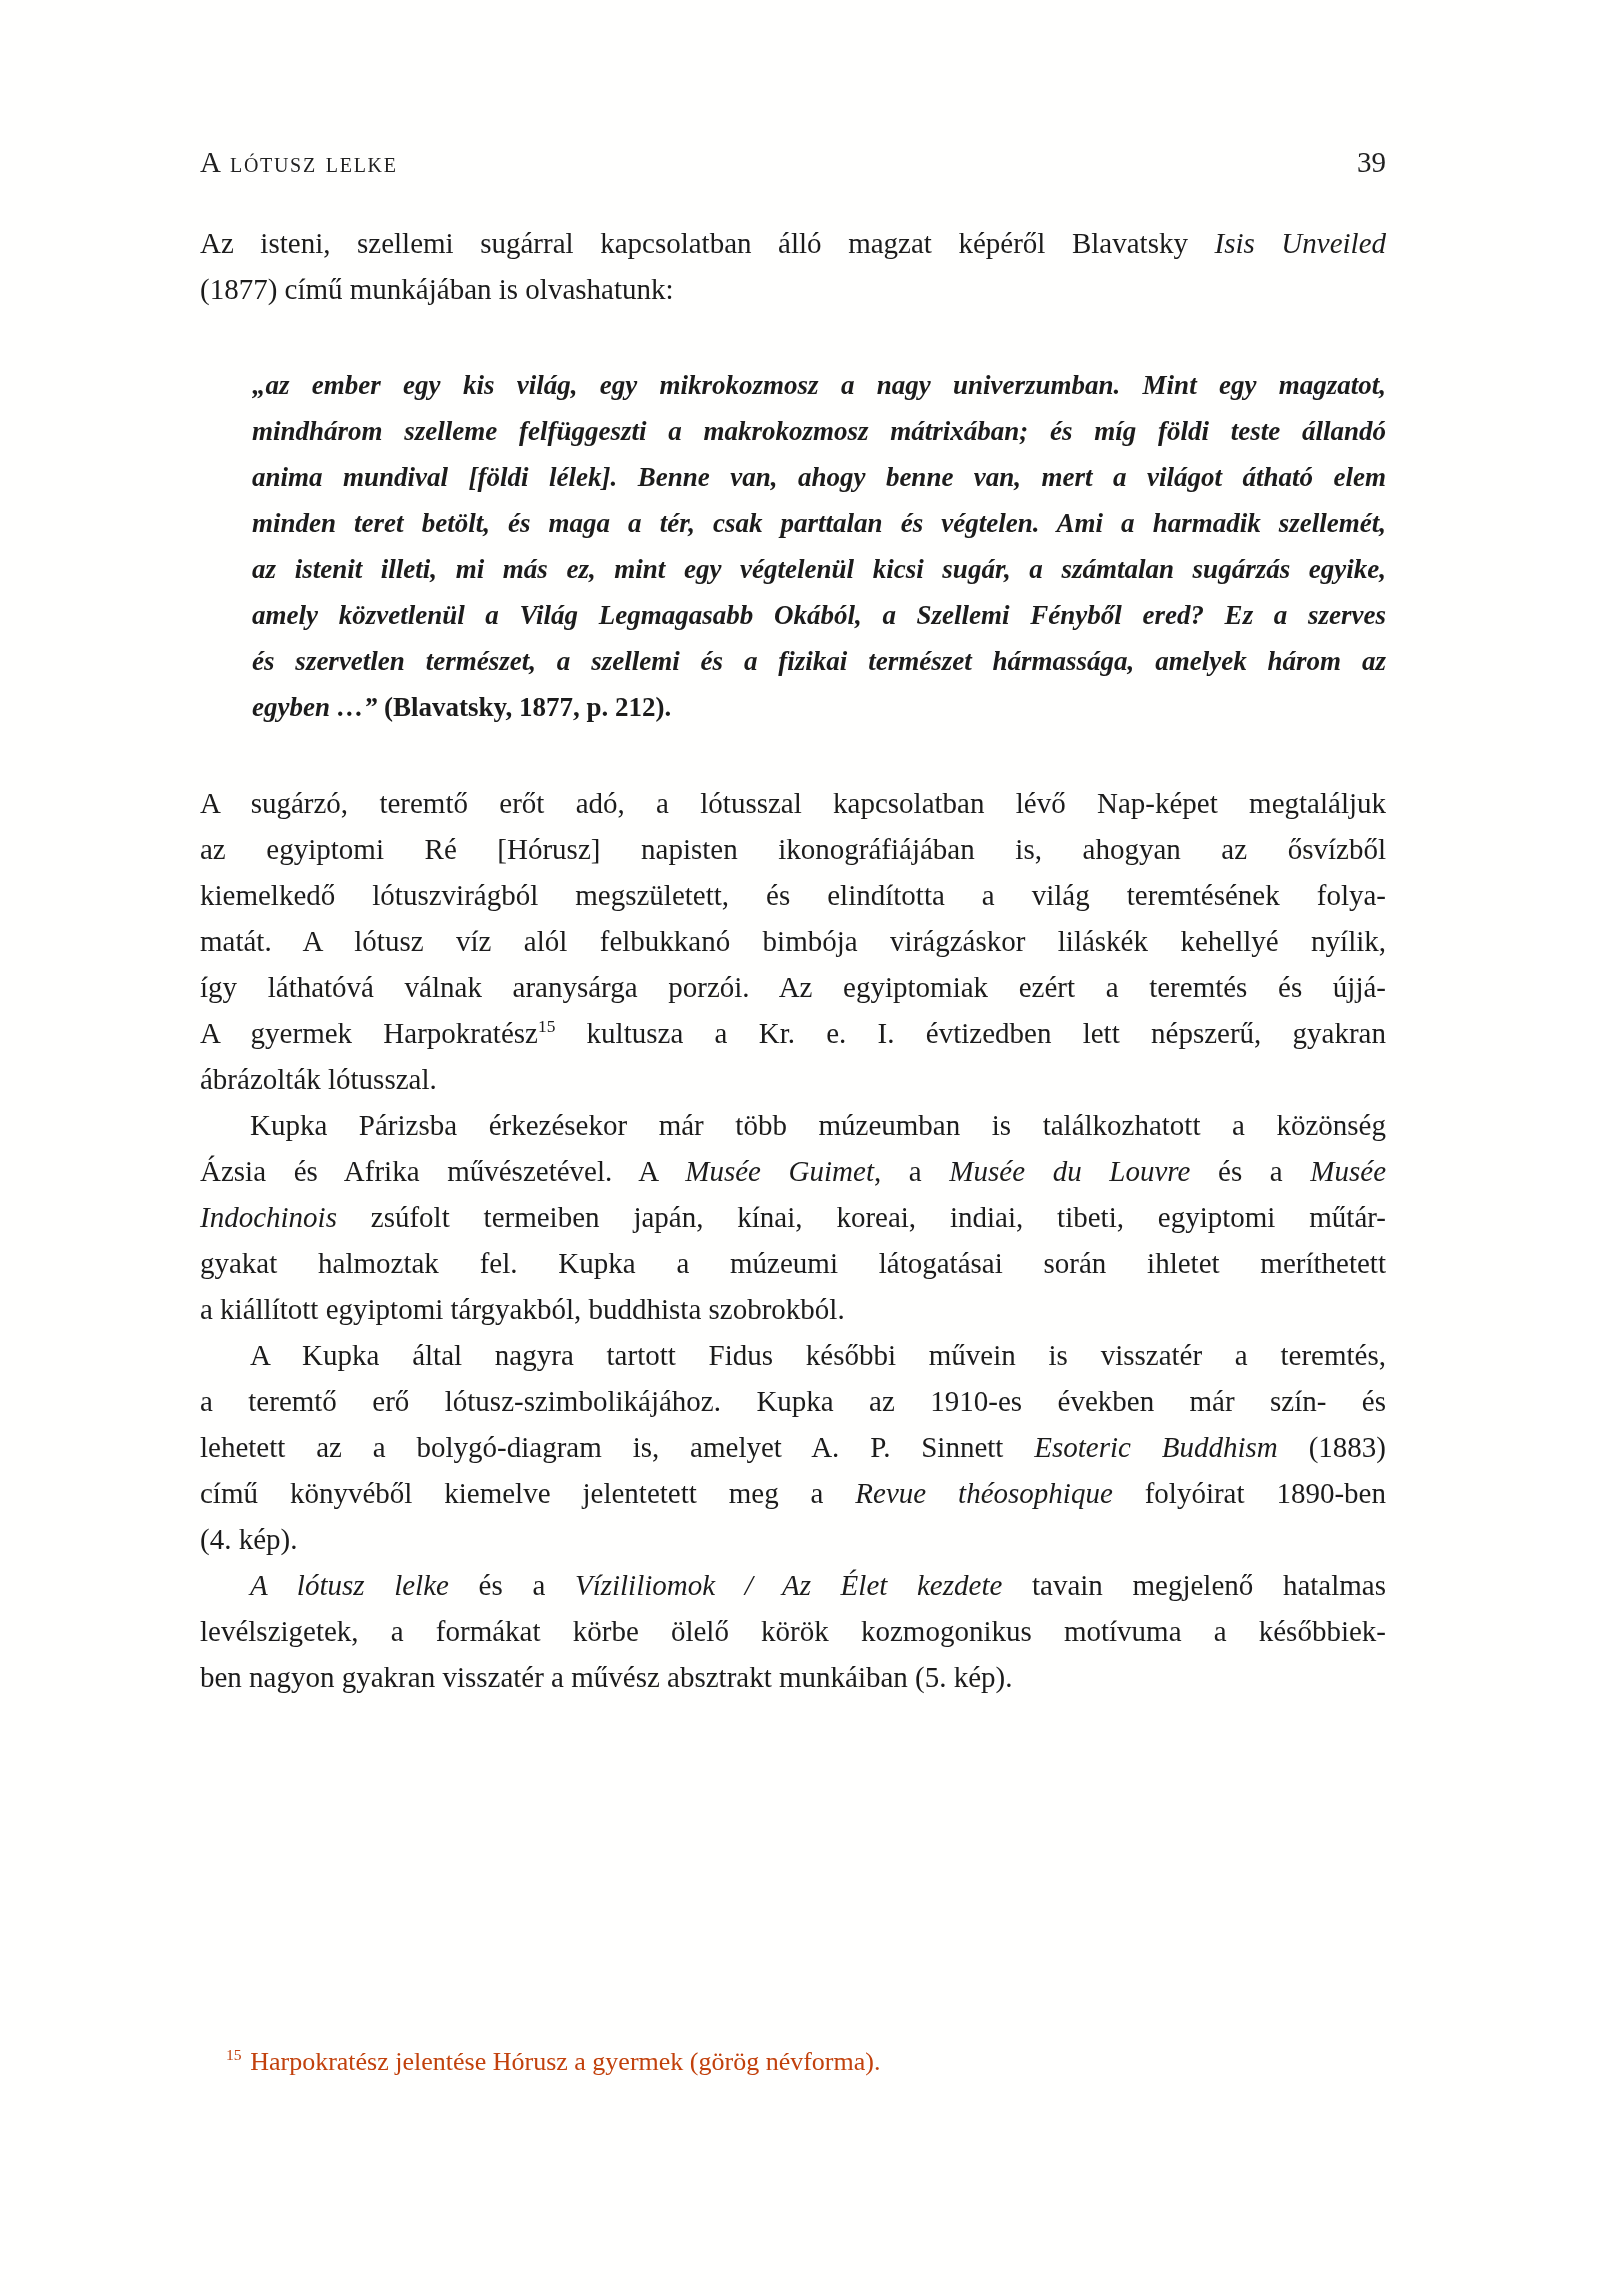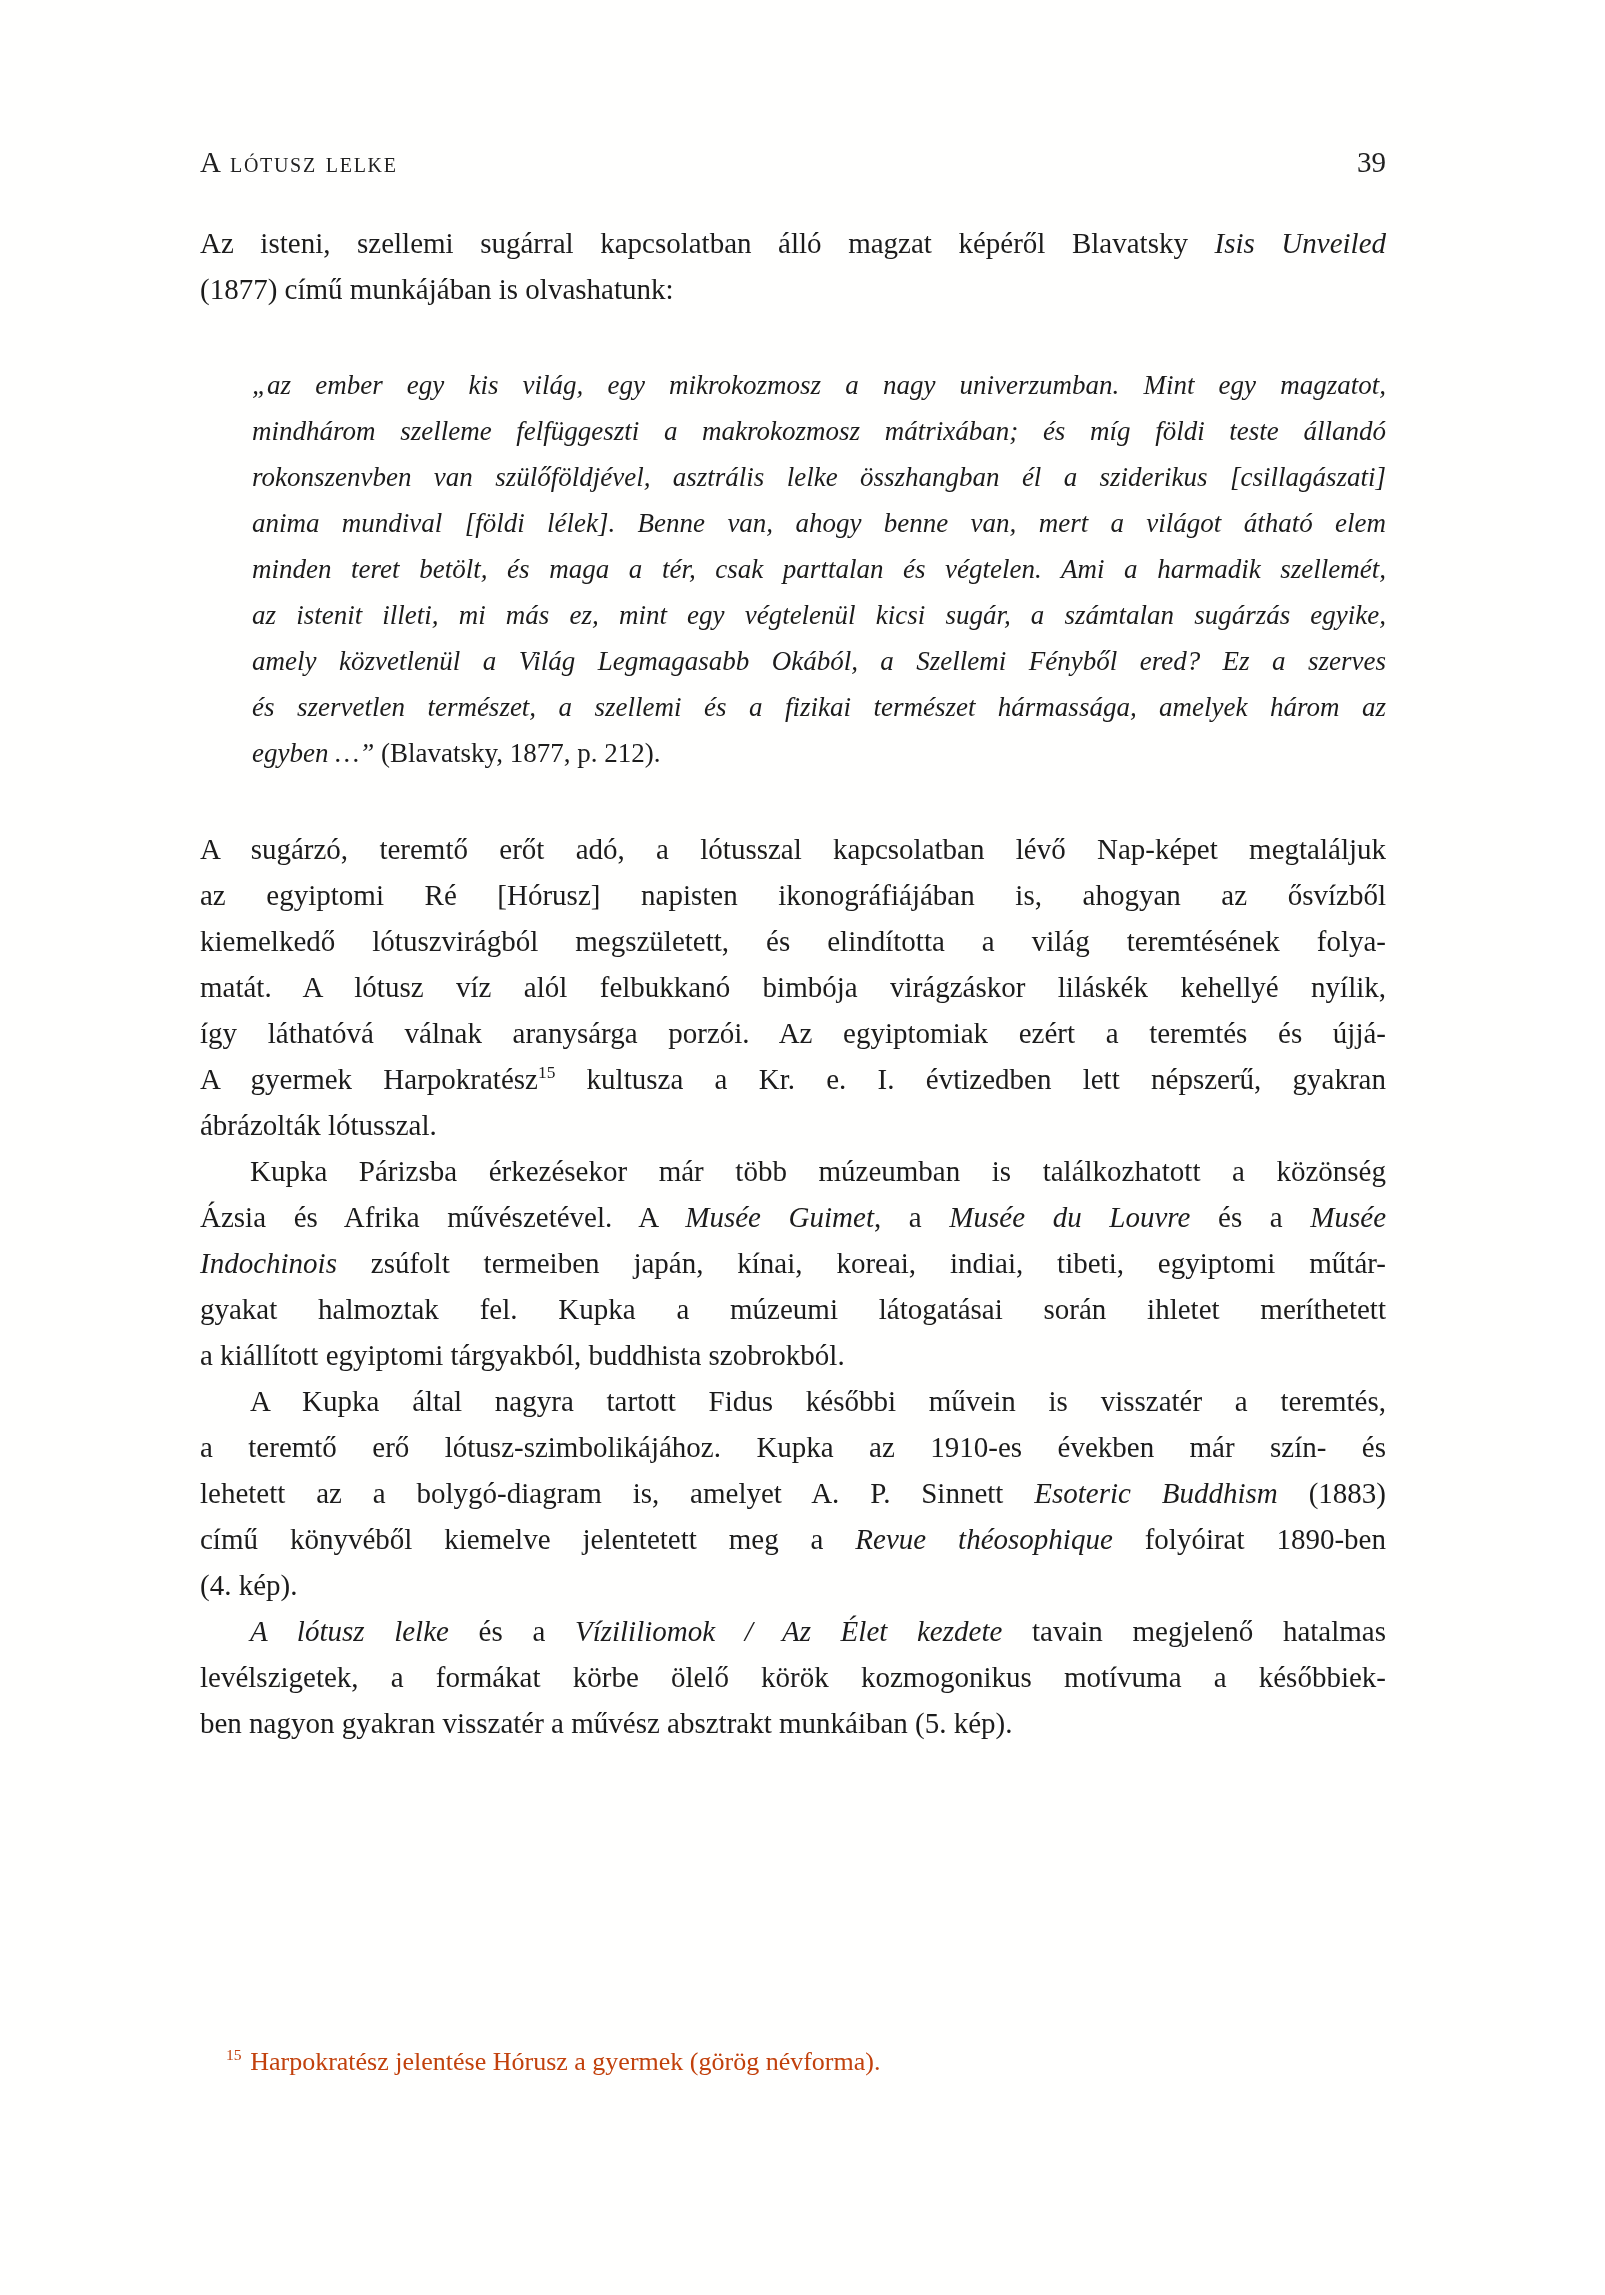--- a/index.html
+++ b/index.html
@@ -40,20 +40,21 @@
     line-height: 46px;
   }
   .para { margin: 0; }
   .para.indent .line:first-child { text-indent: 50px; }
   .line { text-align: left; }
   .line.j { text-align: justify; text-align-last: justify; }
   .it { font-style: italic; }
   .quote {
     margin: 50px 0 50px 52px;
     font-size: 27px;
+    font-weight: bold;
   }
   .quote .line span { font-style: italic; }
   .quote .line span.rm { font-style: normal; }
   sup {
     font-size: 0.6em;
     vertical-align: super;
     line-height: 0;
   }
   .footnote {
     position: absolute;
@@ -77,21 +78,20 @@
   </div>
 
   <div class="textblock" id="textblock">
       <div class="para">
         <div class="line j"><span class="">Az isteni, szellemi sugárral kapcsolatban álló magzat képéről Blavatsky </span><span class="it">Isis Unveiled</span></div>
         <div class="line"><span class="">(1877) című munkájában is olvashatunk:</span></div>
       </div>
       <div class="para quote">
         <div class="line j"><span class="it">„az ember egy kis világ, egy mikrokozmosz a nagy univerzumban. Mint egy magzatot,</span></div>
         <div class="line j"><span class="it">mindhárom szelleme felfüggeszti a makrokozmosz mátrixában; és míg földi teste állandó</span></div>
-        <div class="line j"><span class="it">rokonszenvben van szülőföldjével, asztrális lelke összhangban él a sziderikus [csillagászati]</span></div>
         <div class="line j"><span class="it">anima mundival [földi lélek]. Benne van, ahogy benne van, mert a világot átható elem</span></div>
         <div class="line j"><span class="it">minden teret betölt, és maga a tér, csak parttalan és végtelen. Ami a harmadik szellemét,</span></div>
         <div class="line j"><span class="it">az istenit illeti, mi más ez, mint egy végtelenül kicsi sugár, a számtalan sugárzás egyike,</span></div>
         <div class="line j"><span class="it">amely közvetlenül a Világ Legmagasabb Okából, a Szellemi Fényből ered? Ez a szerves</span></div>
         <div class="line j"><span class="it">és szervetlen természet, a szellemi és a fizikai természet hármassága, amelyek három az</span></div>
         <div class="line"><span class="it">egyben …” </span><span class="rm">(Blavatsky, 1877, p. 212).</span></div>
       </div>
       <div class="para">
         <div class="line j"><span class="">A sugárzó, teremtő erőt adó, a lótusszal kapcsolatban lévő Nap-képet megtaláljuk</span></div>
         <div class="line j"><span class="">az egyiptomi Ré [Hórusz] napisten ikonográfiájában is, ahogyan az ősvízből</span></div>

